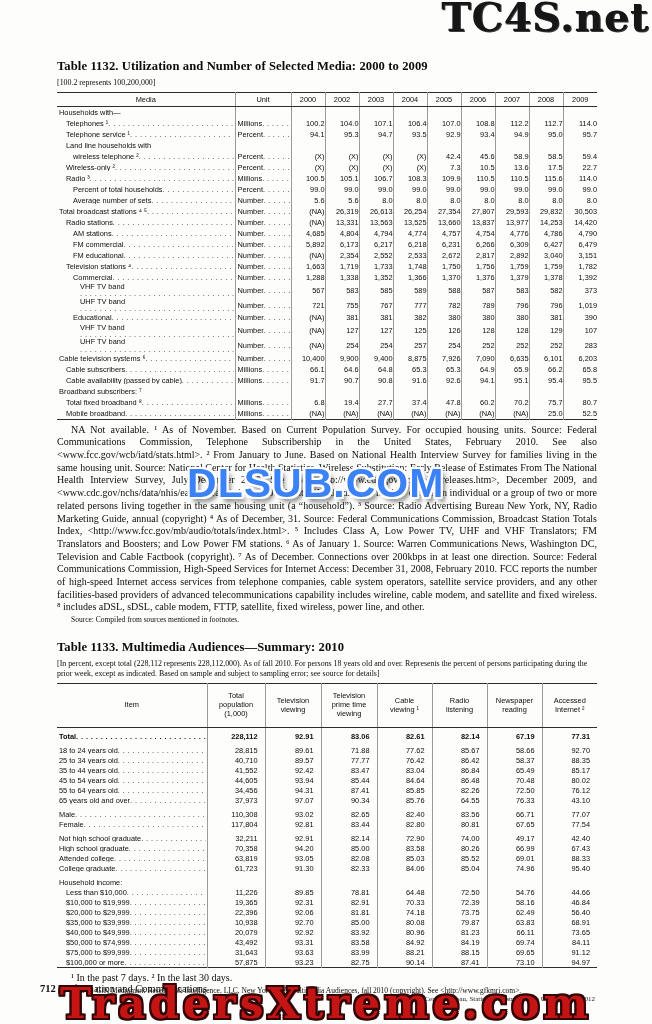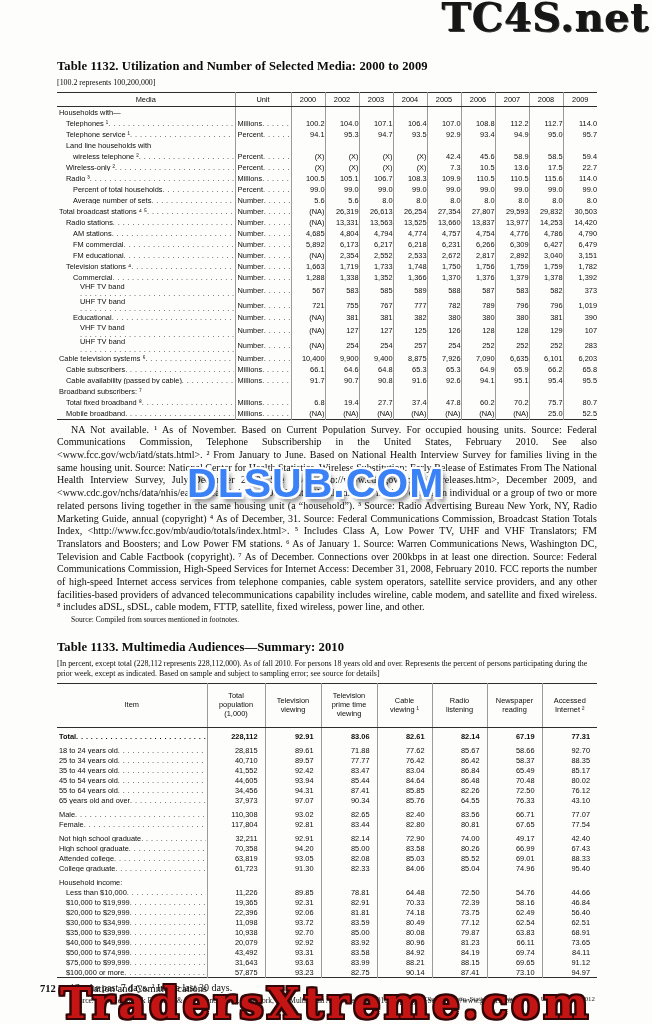--- a/index.html
+++ b/index.html
@@ -1073,35 +1073,20 @@
             <td class="val-cell">92.06</td>
             <td class="val-cell">81.81</td>
             <td class="val-cell">74.18</td>
             <td class="val-cell">73.75</td>
             <td class="val-cell">62.49</td>
             <td class="val-cell">56.40</td>
           </tr>
           <tr>
             <td class="label-cell">
               <div class="cellflex ind1">
-                <span class="lbl">$30,000 to $34,999</span>
-                <span class="dots"></span>
-              </div>
-            </td>
-            <td class="val-cell">11,098</td>
-            <td class="val-cell">93.72</td>
-            <td class="val-cell">83.59</td>
-            <td class="val-cell">80.49</td>
-            <td class="val-cell">77.12</td>
-            <td class="val-cell">62.54</td>
-            <td class="val-cell">62.51</td>
-          </tr>
-          <tr>
-            <td class="label-cell">
-              <div class="cellflex ind1">
                 <span class="lbl">$35,000 to $39,999</span>
                 <span class="dots"></span>
               </div>
             </td>
             <td class="val-cell">10,938</td>
             <td class="val-cell">92.70</td>
             <td class="val-cell">85.00</td>
             <td class="val-cell">80.08</td>
             <td class="val-cell">79.87</td>
             <td class="val-cell">63.83</td>

